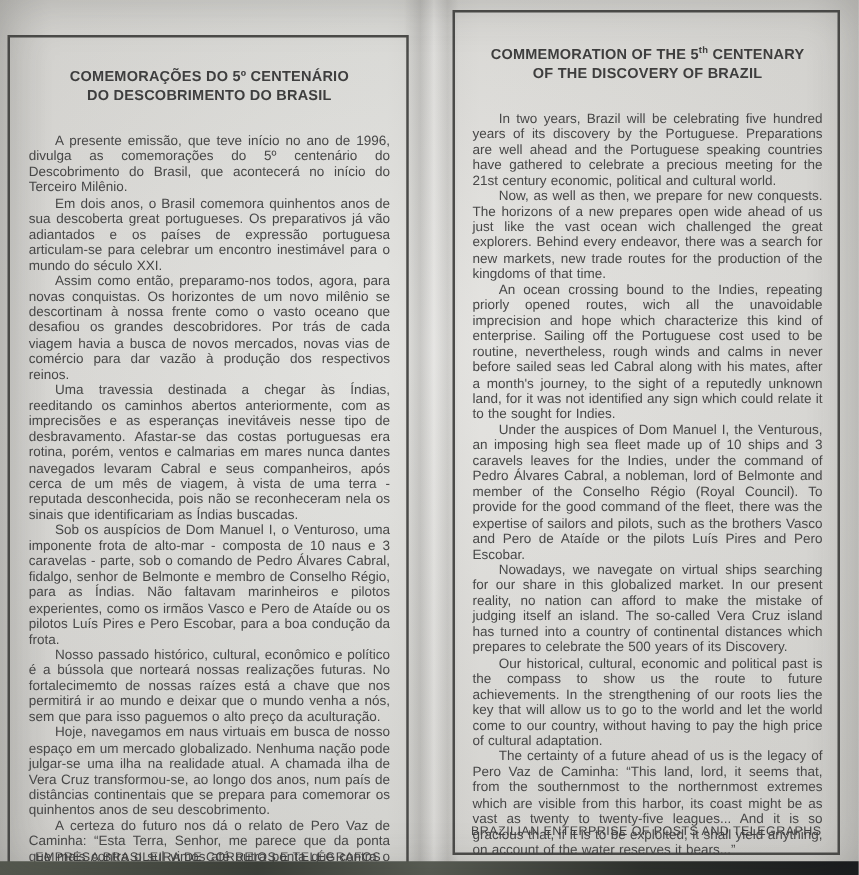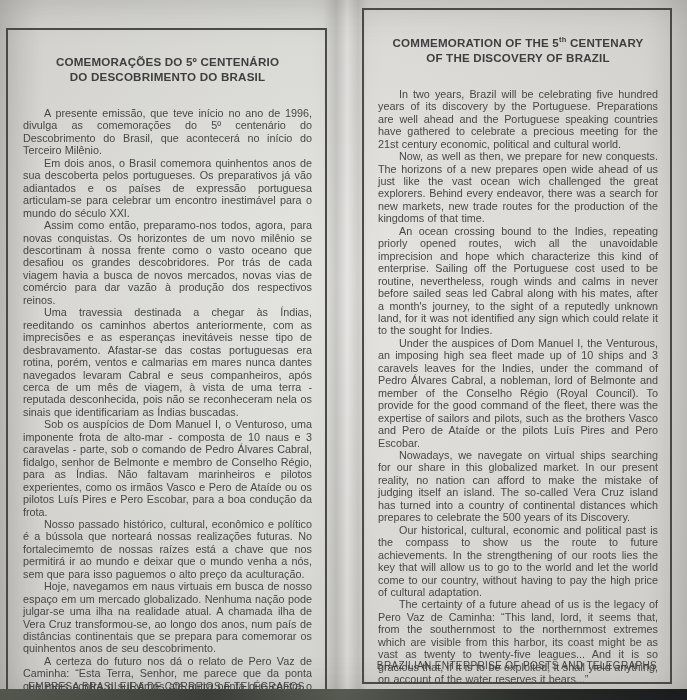--- a/index.html
+++ b/index.html
@@ -71,21 +71,21 @@
 <div class="scan-bg"></div>
 <div class="gutter-shadow"></div>
 
 <section class="page page-left">
   <h1 class="page-title">
     <span>COMEMORAÇÕES DO 5º CENTENÁRIO</span><br>
     <span>DO DESCOBRIMENTO DO BRASIL</span>
   </h1>
   <div class="page-body">
       <p class="para">A presente emissão, que teve início no ano de 1996, divulga as comemorações do 5º centenário do Descobrimento do Brasil, que acontecerá no início do Terceiro Milênio.</p>
-      <p class="para">Em dois anos, o Brasil comemora quinhentos anos de sua descoberta pelos portugueses. Os preparativos já vão adiantados e os países de expressão portuguesa articulam-se para celebrar um encontro inestimável para o mundo do século XXI.</p>
+      <p class="para">Em dois anos, o Brasil comemora quinhentos anos de sua descoberta great portugueses. Os preparativos já vão adiantados e os países de expressão portuguesa articulam-se para celebrar um encontro inestimável para o mundo do século XXI.</p>
       <p class="para">Assim como então, preparamo-nos todos, agora, para novas conquistas. Os horizontes de um novo milênio se descortinam à nossa frente como o vasto oceano que desafiou os grandes descobridores. Por trás de cada viagem havia a busca de novos mercados, novas vias de comércio para dar vazão à produção dos respectivos reinos.</p>
       <p class="para">Uma travessia destinada a chegar às Índias, reeditando os caminhos abertos anteriormente, com as imprecisões e as esperanças inevitáveis nesse tipo de desbravamento. Afastar-se das costas portuguesas era rotina, porém, ventos e calmarias em mares nunca dantes navegados levaram Cabral e seus companheiros, após cerca de um mês de viagem, à vista de uma terra - reputada desconhecida, pois não se reconheceram nela os sinais que identificariam as Índias buscadas.</p>
       <p class="para">Sob os auspícios de Dom Manuel I, o Venturoso, uma imponente frota de alto-mar - composta de 10 naus e 3 caravelas - parte, sob o comando de Pedro Álvares Cabral, fidalgo, senhor de Belmonte e membro de Conselho Régio, para as Índias. Não faltavam marinheiros e pilotos experientes, como os irmãos Vasco e Pero de Ataíde ou os pilotos Luís Pires e Pero Escobar, para a boa condução da frota.</p>
       <p class="para">Nosso passado histórico, cultural, econômico e político é a bússola que norteará nossas realizações futuras. No fortalecimemto de nossas raízes está a chave que nos permitirá ir ao mundo e deixar que o mundo venha a nós, sem que para isso paguemos o alto preço da aculturação.</p>
       <p class="para">Hoje, navegamos em naus virtuais em busca de nosso espaço em um mercado globalizado. Nenhuma nação pode julgar-se uma ilha na realidade atual. A chamada ilha de Vera Cruz transformou-se, ao longo dos anos, num país de distâncias continentais que se prepara para comemorar os quinhentos anos de seu descobrimento.</p>
       <p class="para">A certeza do futuro nos dá o relato de Pero Vaz de Caminha: “Esta Terra, Senhor, me parece que da ponta que mais contra o sul vimos até outra ponta que contra o norte vem, de que nós deste porto houvemos vista, será tamanha que haverá nela bem vinte ou vinte e cinco léguas por costa... E em tal maneira é graciosa que, querendo-a aproveitar dar-se-á nela tudo, por bem das águas que tem...”</p>
     </div>
   <div class="page-footer">EMPRESA BRASILEIRA DE CORREIOS E TELÉGRAFOS</div>
 </section>
 

